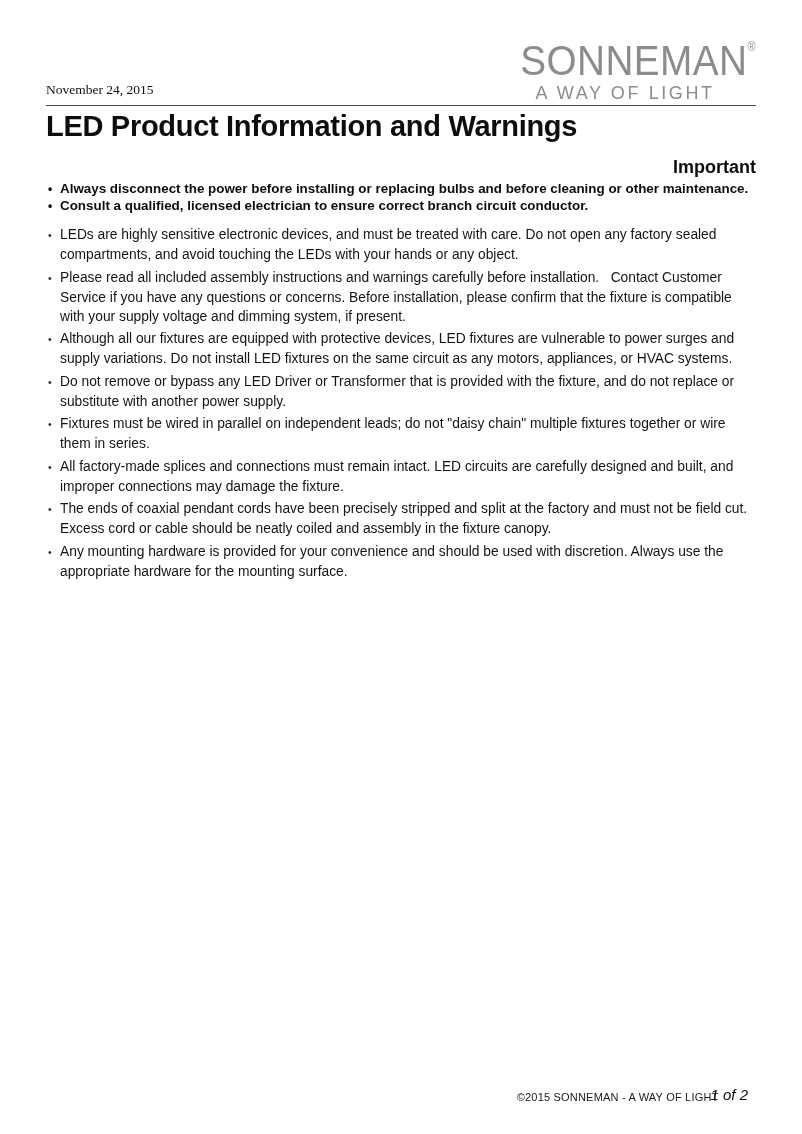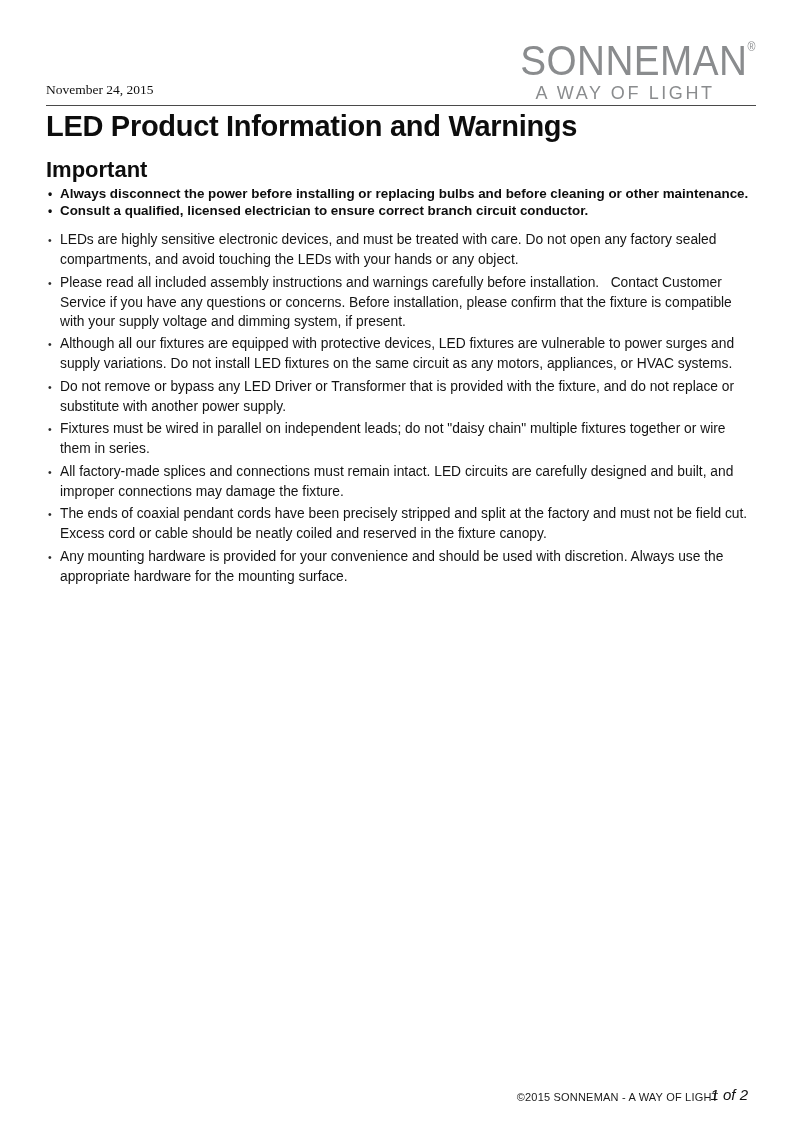--- a/index.html
+++ b/index.html
@@ -41,22 +41,23 @@
   
   .doc-title {
     margin-top:3px;
     font-size:29px; font-weight:700; letter-spacing:-0.3px; color:#0d0d0d;
     line-height:1.2;
   }
 
   
   .important-heading {
     margin-top:13px;
-    font-size:22px; font-weight:700; color:#0d0d0d;
+    font-size:18px; font-weight:700; color:#0d0d0d;
     line-height:1.2;
+    text-align:right;
   }
   ul.important-list {
     list-style:none;
     margin-top:3px;
     padding-left:14px;
   }
   ul.important-list li {
     font-size:13.4px; font-weight:700; line-height:15.5px; color:#0d0d0d;
     padding-left:0; text-indent:-12px;
   }
@@ -115,21 +116,21 @@
       <li>Consult a qualified, licensed electrician to ensure correct branch circuit conductor.</li>
     </ul>
 
     <ul class="warnings-list">
       <li>LEDs are highly sensitive electronic devices, and must be treated with care. Do not open any factory sealed compartments, and avoid touching the LEDs with your hands or any object.</li>
       <li>Please read all included assembly instructions and warnings carefully before installation.   Contact Customer Service if you have any questions or concerns. Before installation, please confirm that the fixture is compatible with your supply voltage and dimming system, if present.</li>
       <li>Although all our fixtures are equipped with protective devices, LED fixtures are vulnerable to power surges and supply variations. Do not install LED fixtures on the same circuit as any motors, appliances, or HVAC systems.</li>
       <li>Do not remove or bypass any LED Driver or Transformer that is provided with the fixture, and do not replace or substitute with another power supply.</li>
       <li>Fixtures must be wired in parallel on independent leads; do not "daisy chain" multiple fixtures together or wire them in series.</li>
       <li>All factory-made splices and connections must remain intact. LED circuits are carefully designed and built, and improper connections may damage the fixture.</li>
-      <li>The ends of coaxial pendant cords have been precisely stripped and split at the factory and must not be field cut. Excess cord or cable should be neatly coiled and reserved in the fixture canopy.</li>
+      <li>The ends of coaxial pendant cords have been precisely stripped and split at the factory and must not be field cut. Excess cord or cable should be neatly coiled and assembly in the fixture canopy.</li>
       <li>Any mounting hardware is provided for your convenience and should be used with discretion. Always use the appropriate hardware for the mounting surface.</li>
     </ul>
 
   </div>
 
   <div class="footer">
     <div class="footer-copyright">©2015 SONNEMAN - A WAY OF LIGHT</div>
     <div class="footer-page">1 of 2</div>
   </div>
 </div>

